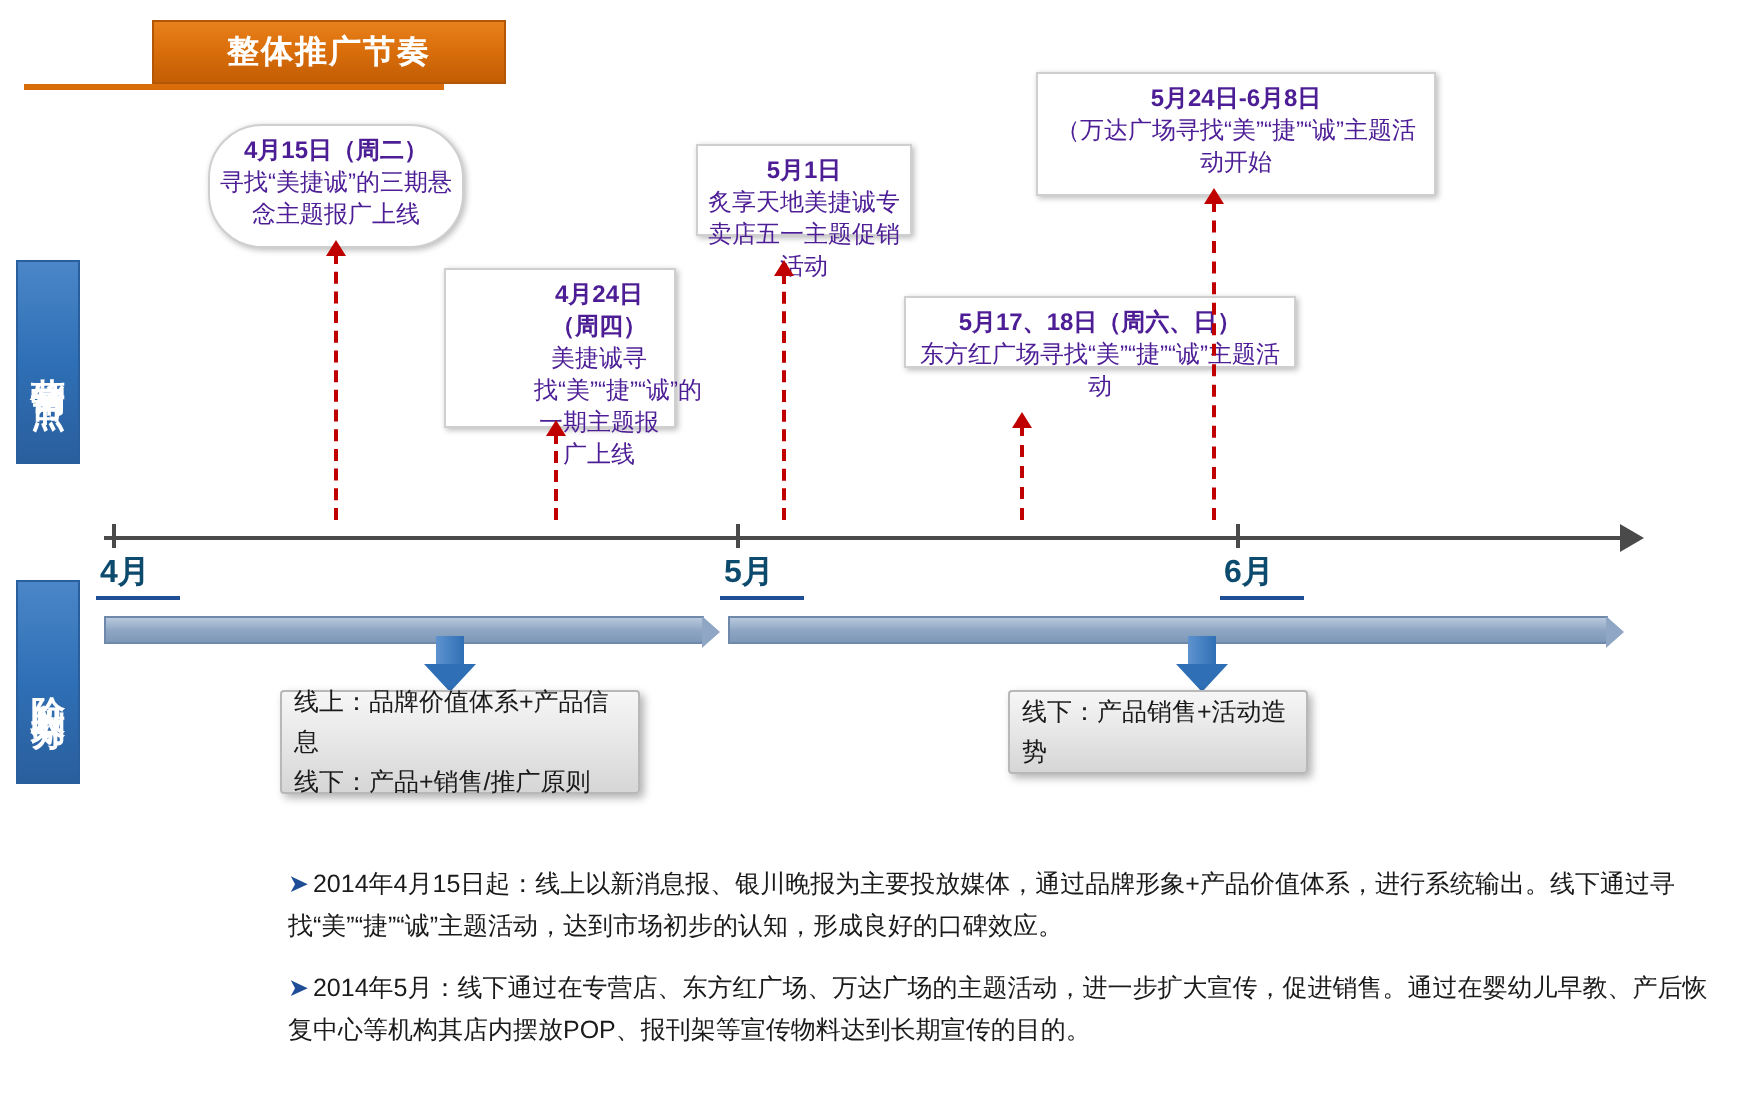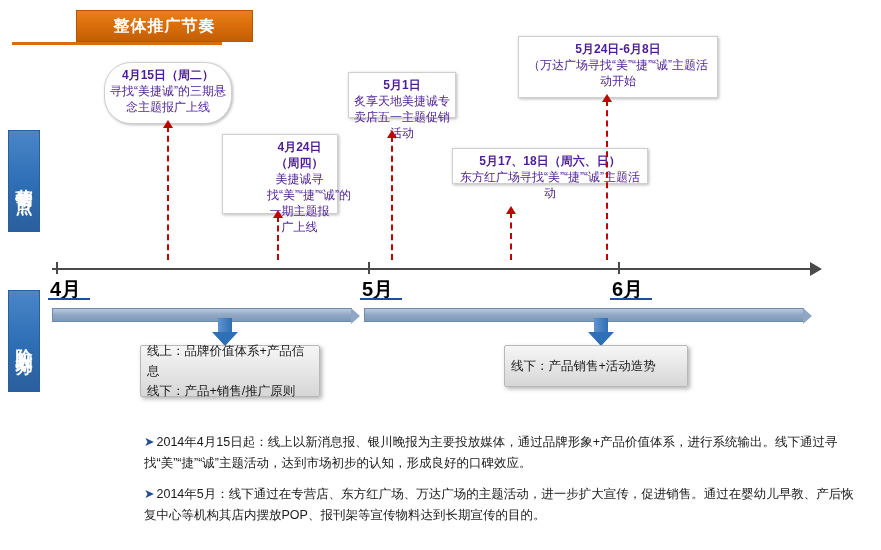--- a/index.html
+++ b/index.html
@@ -83,21 +83,21 @@
   .timeline-arrow{
     position:absolute;left:810px;top:262px;width:0;height:0;
     border-top:7px solid transparent;
     border-bottom:7px solid transparent;
     border-left:12px solid #4a4a4a;
   }
   .tick{
     position:absolute;width:2px;height:12px;background:#4a4a4a;top:262px;
   }
   .month{
-    position:absolute;top:276px;font-size:20px;font-weight:bold;color:#000000;
+    position:absolute;top:276px;font-size:16px;font-weight:bold;color:#0c4a6e;
   }
   .month-underline{
     position:absolute;height:2px;background:#1f4e96;
   }
 
   
   .phase-band{
     position:absolute;left:52px;top:308px;width:760px;height:14px;
   }
   .chev{
@@ -133,21 +133,21 @@
     background:linear-gradient(to bottom,#f6f6f6 0%,#e8e8e8 45%,#d6d6d6 100%);
     border:1px solid #b8b8b8;
     box-shadow:2px 2px 4px rgba(0,0,0,.3);
     border-radius:2px;
     font-size:12.5px;color:#1a1a1a;
     display:flex;flex-direction:column;justify-content:center;
     padding:6px 6px;box-sizing:border-box;
   }
   .resultbox div{line-height:20px;}
   #result-online{left:140px;top:345px;width:180px;height:52px;}
-  #result-offline{left:504px;top:345px;width:184px;height:42px;
+  #result-offline{left:504px;top:345px;width:150px;height:42px;
                   justify-content:center;}
 
   
   .principle{
     position:absolute;left:22px;top:440px;width:118px;height:52px;
     background:#ffffff;border:1px solid #b8b8b8;
     box-shadow:2px 2px 4px rgba(0,0,0,.28);
     display:flex;align-items:center;justify-content:center;
     font-size:18px;font-weight:bold;color:#111;
     letter-spacing:1px;

